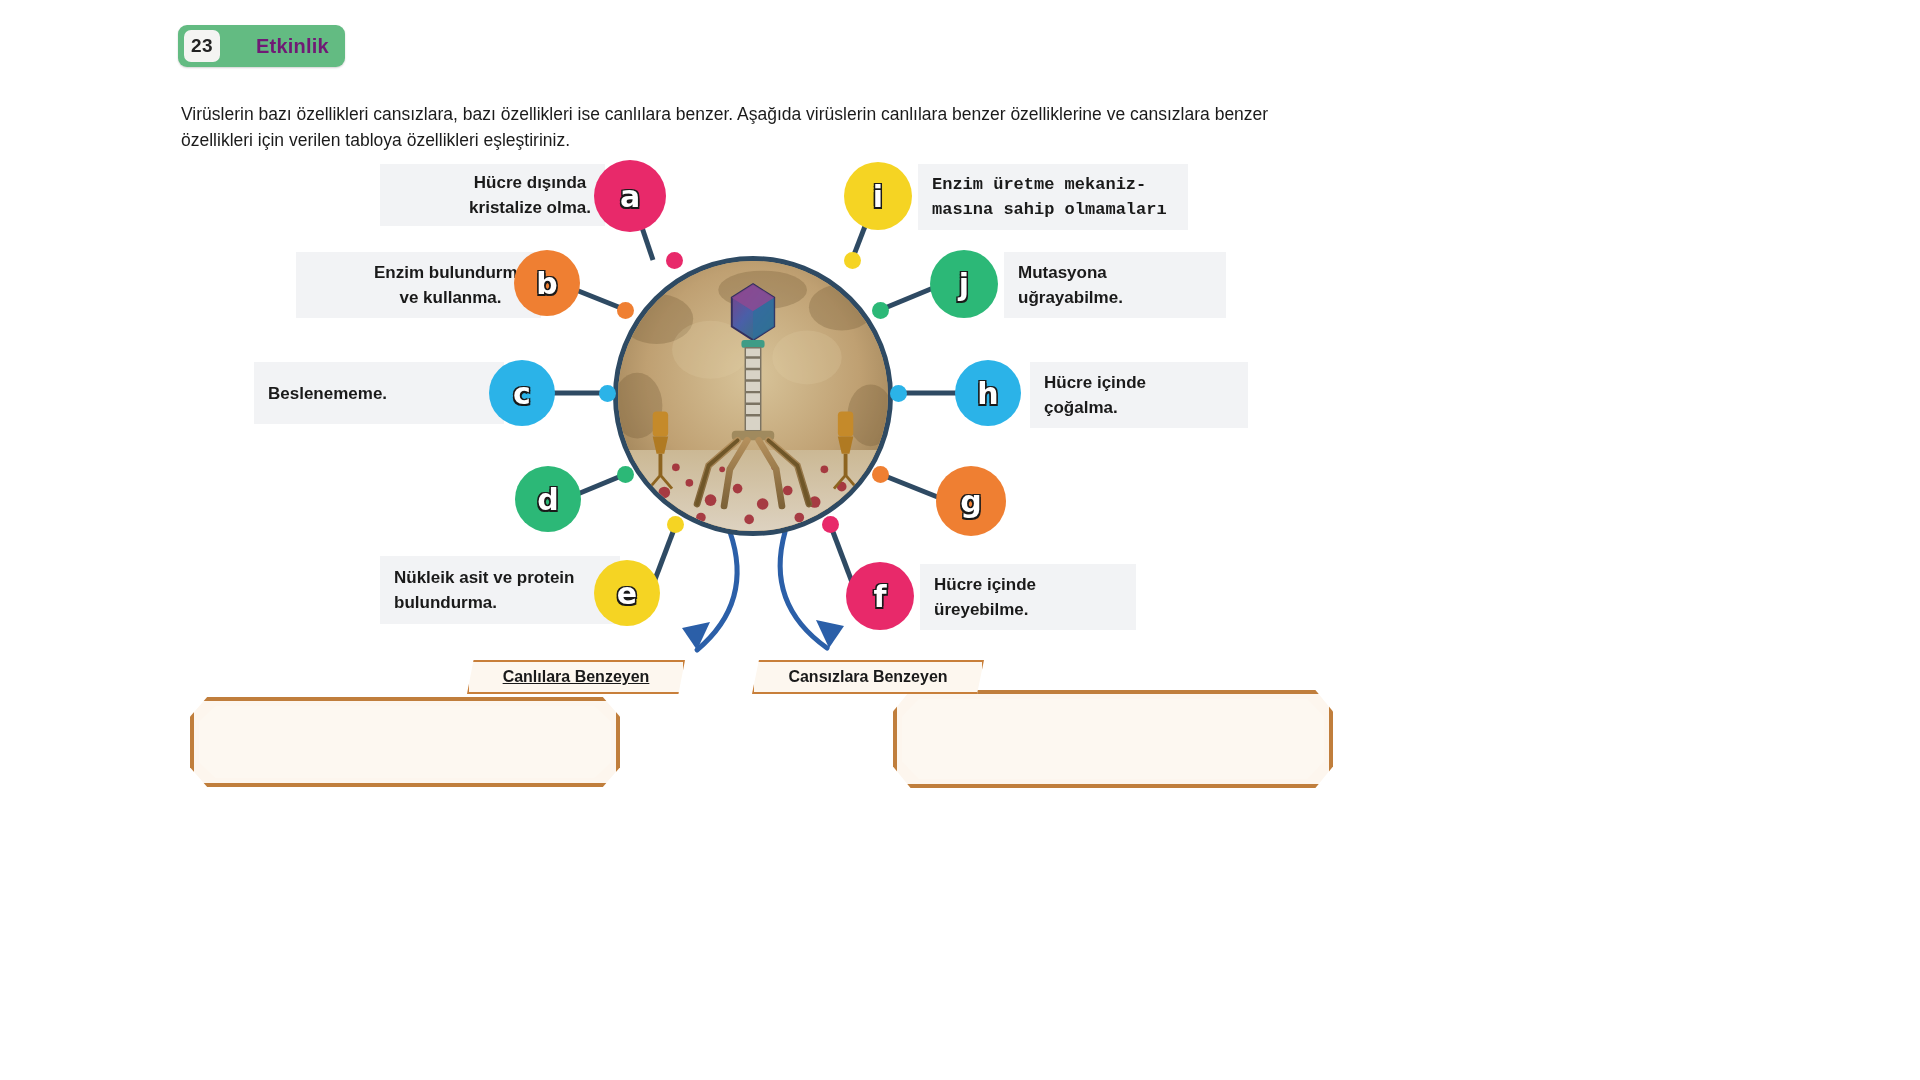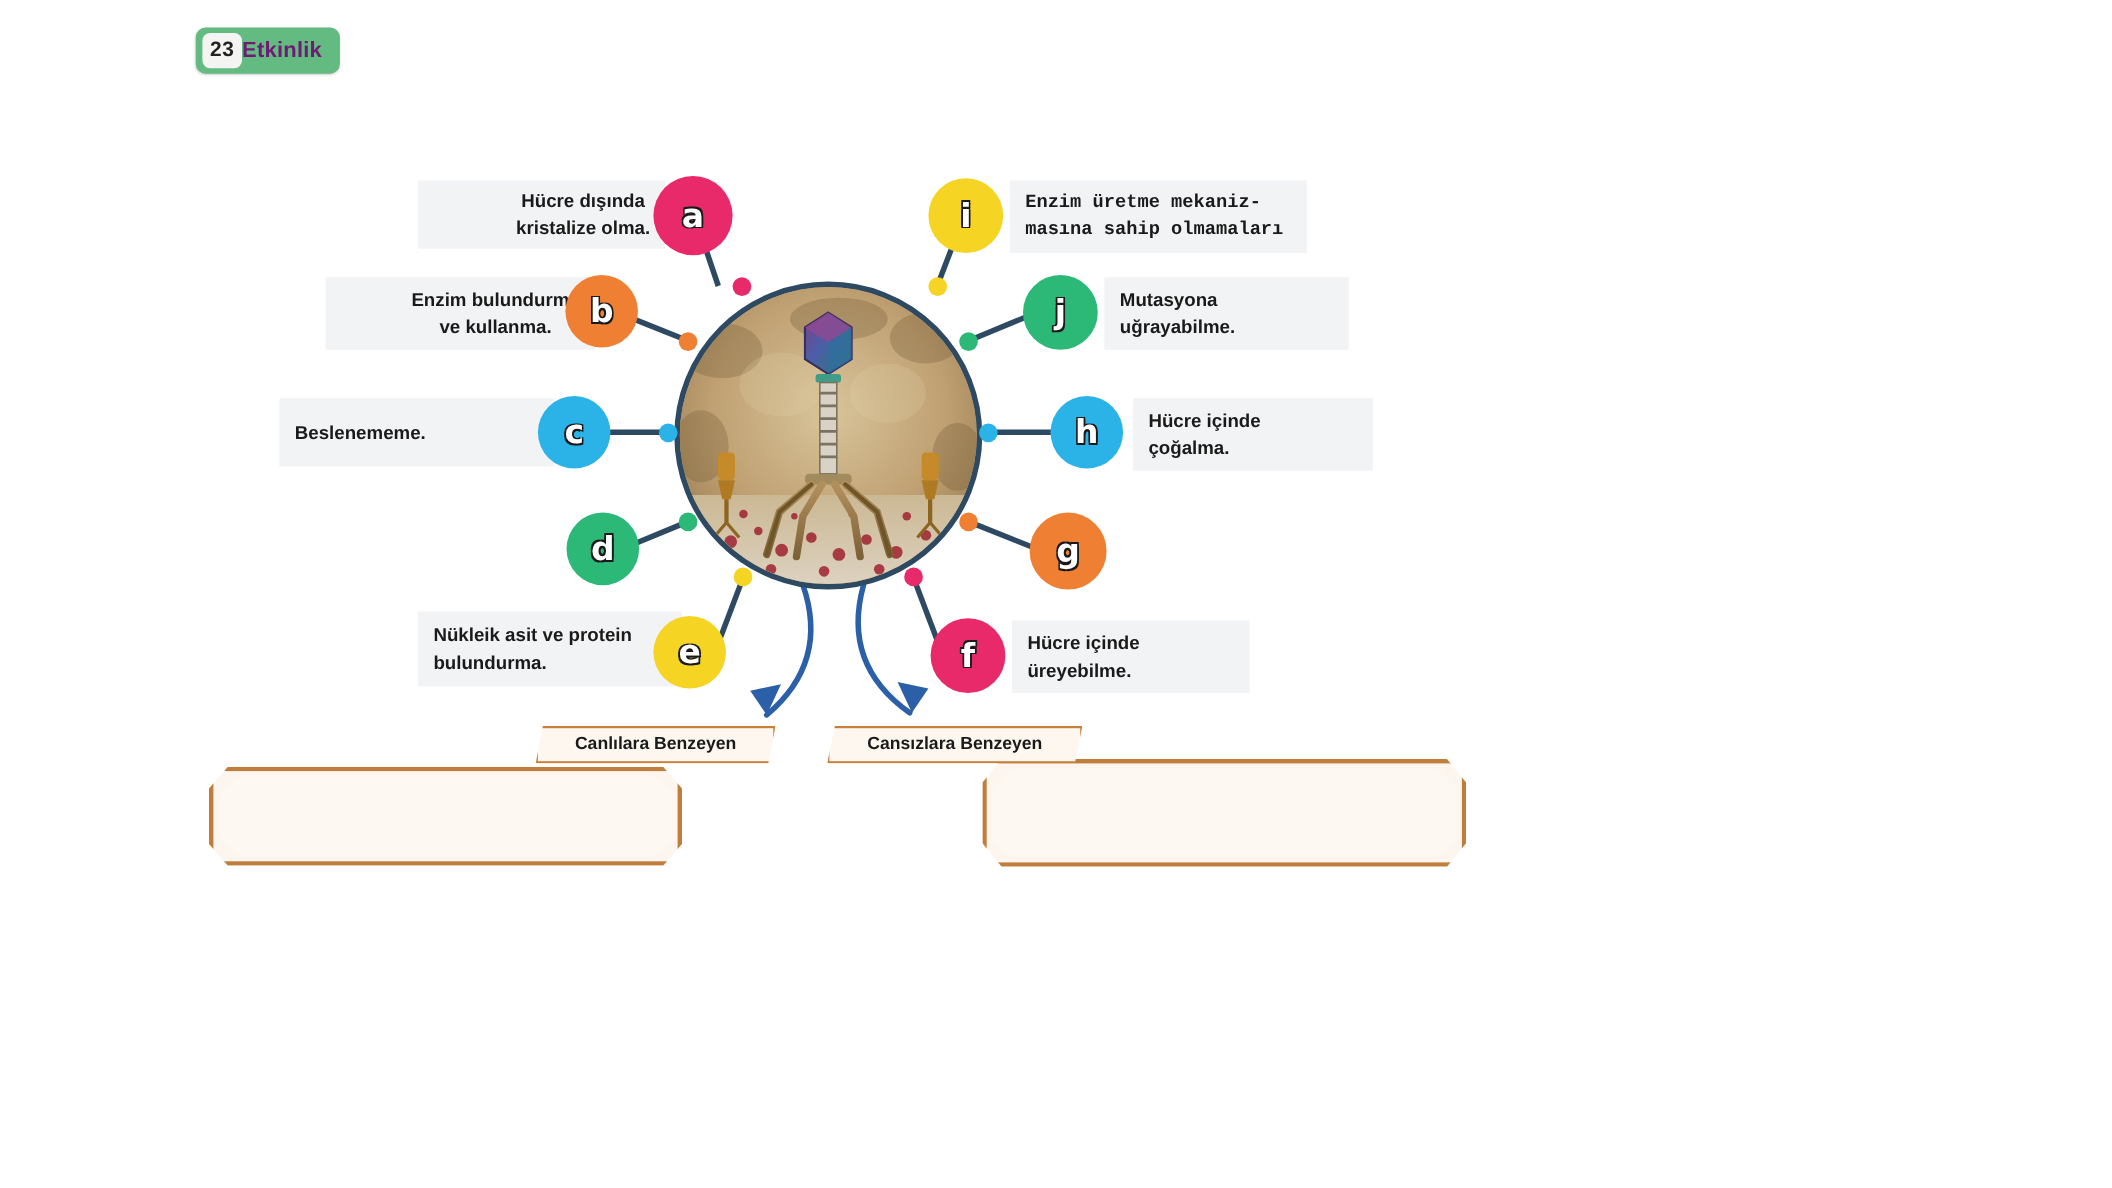--- a/index.html
+++ b/index.html
@@ -12,20 +12,21 @@
   #page { position: relative; width: 1920px; height: 1080px; background: #fff; }
 
   
   .badge-wrap {
     position: absolute; left: 178px; top: 25px;
     display: flex; align-items: center;
     background: #63bb82;
     border-radius: 9px;
     padding: 5px 16px 5px 6px;
     box-shadow: 0 1px 2px rgba(0,0,0,.18);
+    gap: 36px;
   }
   .badge-num {
     background: #f4f4f2;
     border-radius: 7px;
     min-width: 36px; height: 32px;
     display: flex; align-items: center; justify-content: center;
     font-size: 19px; font-weight: bold; color: #222;
     letter-spacing: .5px;
   }
   .badge-text {
@@ -113,20 +114,24 @@
 </head>
 <body>
 
 <div id="page">
 
   <div class="badge-wrap">
     <div class="badge-num">23</div>
     <div class="badge-text">Etkinlik</div>
   </div>
 
+  <div class="instructions">
+    <span>Virüslerin bazı özellikleri cansızlara, bazı özellikleri ise canlılara benzer. Aşağıda virüslerin canlılara benzer özelliklerine ve</span>
+    <span>cansızlara benzer özellikleri için verilen tabloya özellikleri eşleştiriniz.</span>
+  </div>
 
   <div class="diagram">
 
     <svg class="links" viewBox="0 0 1920 560">
       <g stroke="#2e4a63" stroke-width="5" fill="none">
         <line x1="653" y1="110" x2="631" y2="45"></line>
         <line x1="626" y1="160" x2="566" y2="136"></line>
         <line x1="608" y1="243" x2="546" y2="243"></line>
         <line x1="626" y1="324" x2="568" y2="348"></line>
         <line x1="676" y1="374" x2="651" y2="440"></line>
@@ -303,21 +308,21 @@
 çoğalma.</div>
 
     <div class="bubble" style="left:936px; top:316px; width:70px; height:70px; background:#ef7f32;">g</div>
 
     <div class="bubble" style="left:846px; top:412px; width:68px; height:68px; background:#e8296a;">f</div>
     <div class="lbl left-align" style="left:920px; top:414px; width:216px; height:66px;">Hücre içinde
 üreyebilme.</div>
 
   </div>
 
-  <div class="banner banner-shape-l" style="left:487px; top:660px; width:218px;">
+  <div class="banner banner-shape-l" style="left:467px; top:660px; width:218px;text-decoration:underline;">
     <span>Canlılara Benzeyen</span>
   </div>
   <div class="banner banner-shape-l" style="left:752px; top:660px; width:232px;">
     <span>Cansızlara Benzeyen</span>
   </div>
 
   <div class="answerbox" style="left:190px; top:697px; width:430px; height:90px;">
     <div class="answerbox-inner"></div>
   </div>
   <div class="answerbox" style="left:893px; top:690px; width:440px; height:98px;">

